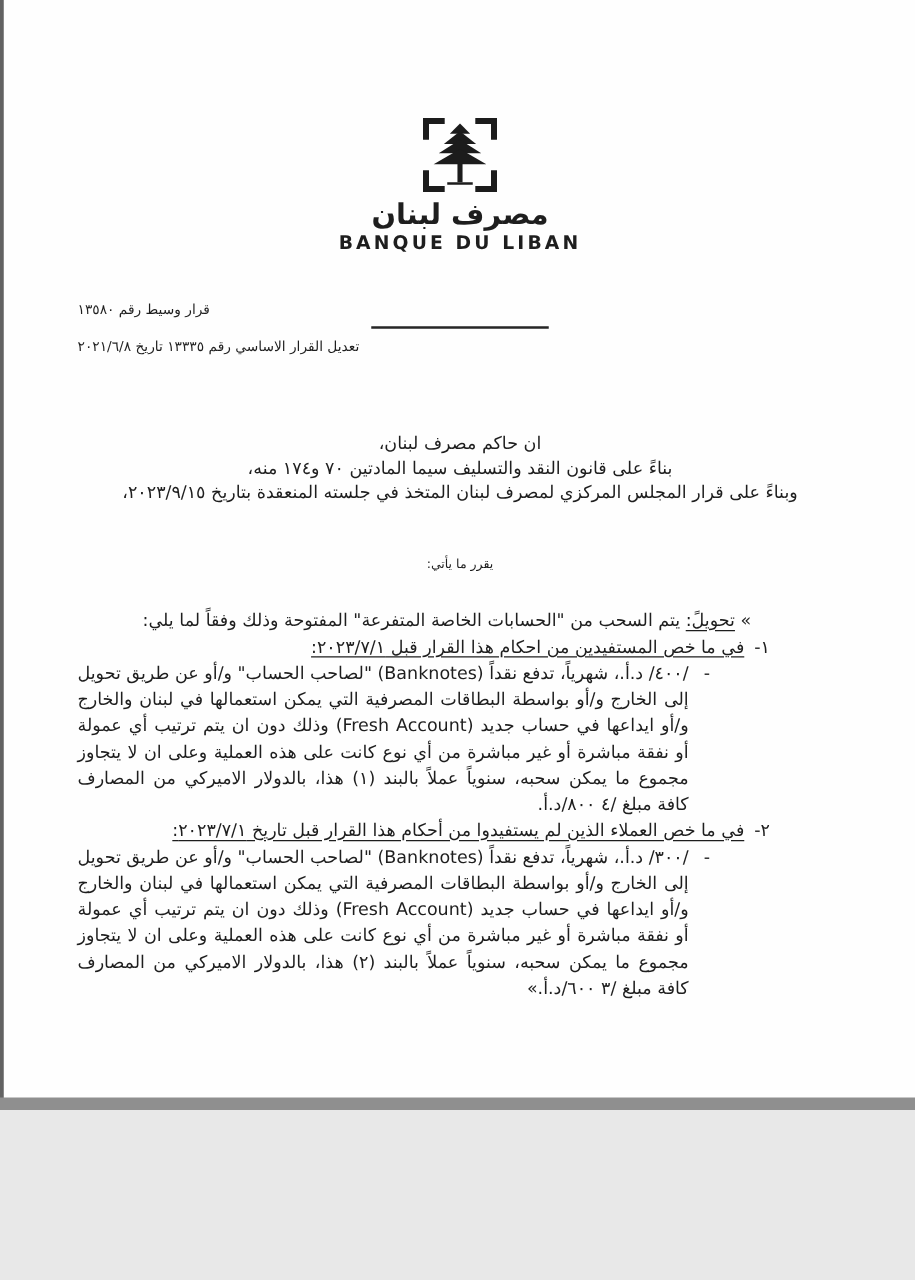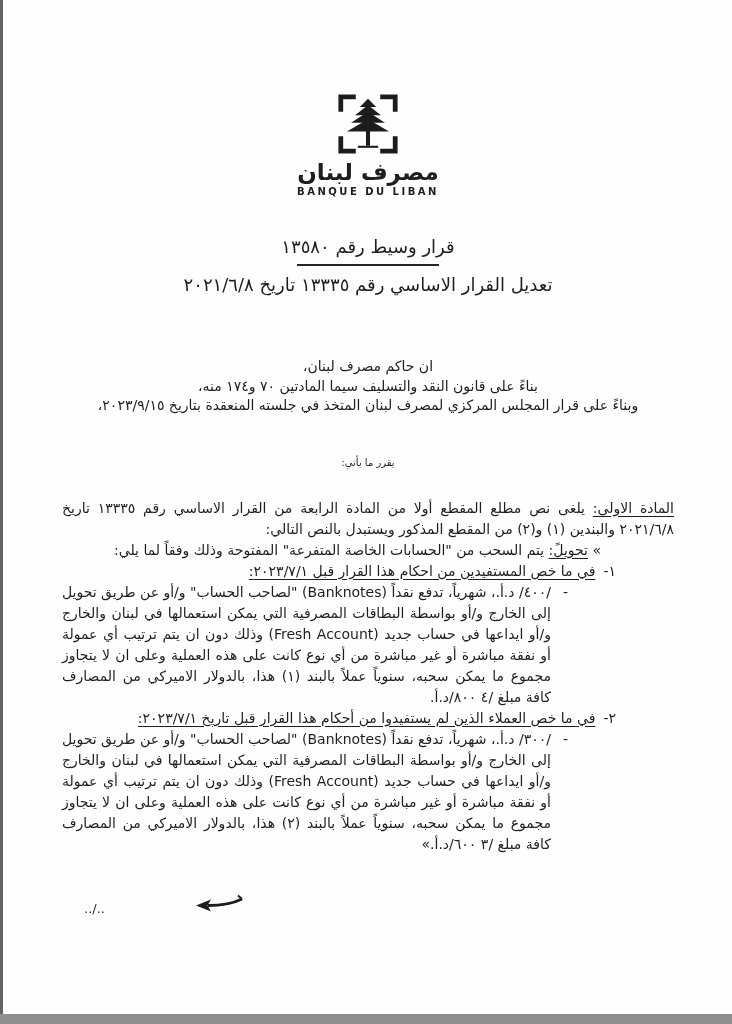--- a/index.html
+++ b/index.html
@@ -1,30 +1,30 @@
 <!DOCTYPE html>
 <html lang="ar"><head>
 <meta charset="utf-8">
 <style>
   html,body{margin:0;padding:0;background:#e8e8e8;}
   .page{
-    position:relative;width:732px;height:1024px;background:#fefefe;
+    position:relative;width:732px;height:888px;background:#fefefe;
     font-family:"DejaVu Sans",sans-serif;color:#1e1e1e;direction:rtl;
     overflow:hidden;margin:0 auto;
   }
   .edge-left{position:absolute;left:0;top:0;width:3px;height:1024px;background:#626262;}
   .edge-bottom{position:absolute;left:0;bottom:0;width:732px;height:10px;background:#8f8f8f;}
   .content{padding:0 58px 0 62px;}
   
   .logo{padding-top:90px;text-align:center;line-height:1;}
   .cedar{display:block;margin:0 auto;}
   .bank-ar{font-size:23px;font-weight:bold;margin-top:3px;letter-spacing:1px;}
-  .bank-fr{font-size:10px;font-weight:bold;letter-spacing:2.5px;margin-top:3px;direction:ltr;}
+  .bank-fr{font-size:15px;font-weight:bold;letter-spacing:2.5px;margin-top:3px;direction:ltr;}
   
-  .title-block{margin-top:39px;text-align:center;font-size:18px;}
+  .title-block{margin-top:39px;text-align:left;font-size:11px;}
   .title-rule{width:142px;border-top:2.4px solid #262626;margin:7px auto 8px auto;}
   
   .preamble{margin-top:62px;font-size:14px;line-height:19.5px;text-align:center;}
   .preamble p{margin:0;}
   
   .decree{margin-top:41px;text-align:center;font-size:10px;}
   
   .article{margin-top:30px;font-size:14px;line-height:21px;}
   .para{margin:0;text-align:justify;}
   .u{text-decoration:underline;text-underline-offset:3px;}
@@ -76,23 +76,20 @@
 
     <section class="preamble">
       <p>ان حاكم مصرف لبنان،</p>
       <p>بناءً على قانون النقد والتسليف سيما المادتين ٧٠ و١٧٤ منه،</p>
       <p>وبناءً على قرار المجلس المركزي لمصرف لبنان المتخذ في جلسته المنعقدة بتاريخ ٢٠٢٣/٩/١٥،</p>
     </section>
 
     <div class="decree">يقرر ما يأتي:</div>
 
     <section class="article">
-      <p class="para">
-        <span class="u">المادة الاولى:</span><span> يلغى نص مطلع المقطع أولا من المادة الرابعة من القرار الاساسي رقم ١٣٣٣٥ تاريخ ٢٠٢١/٦/٨ والبندين (١) و(٢) من المقطع المذكور ويستبدل بالنص التالي:</span>
-      </p>
       <p class="quote-line">
         <span class="no-mirror">«</span>
         <span class="u">تحويلً:</span><span> يتم السحب من "الحسابات الخاصة المتفرعة" المفتوحة وذلك وفقاً لما يلي:</span>
       </p>
 
       <div class="item">
         <span>١-</span>
         <span class="u">في ما خص المستفيدين من احكام هذا القرار قبل ٢٠٢٣/٧/١:</span>
       </div>
       <div class="bullet">

